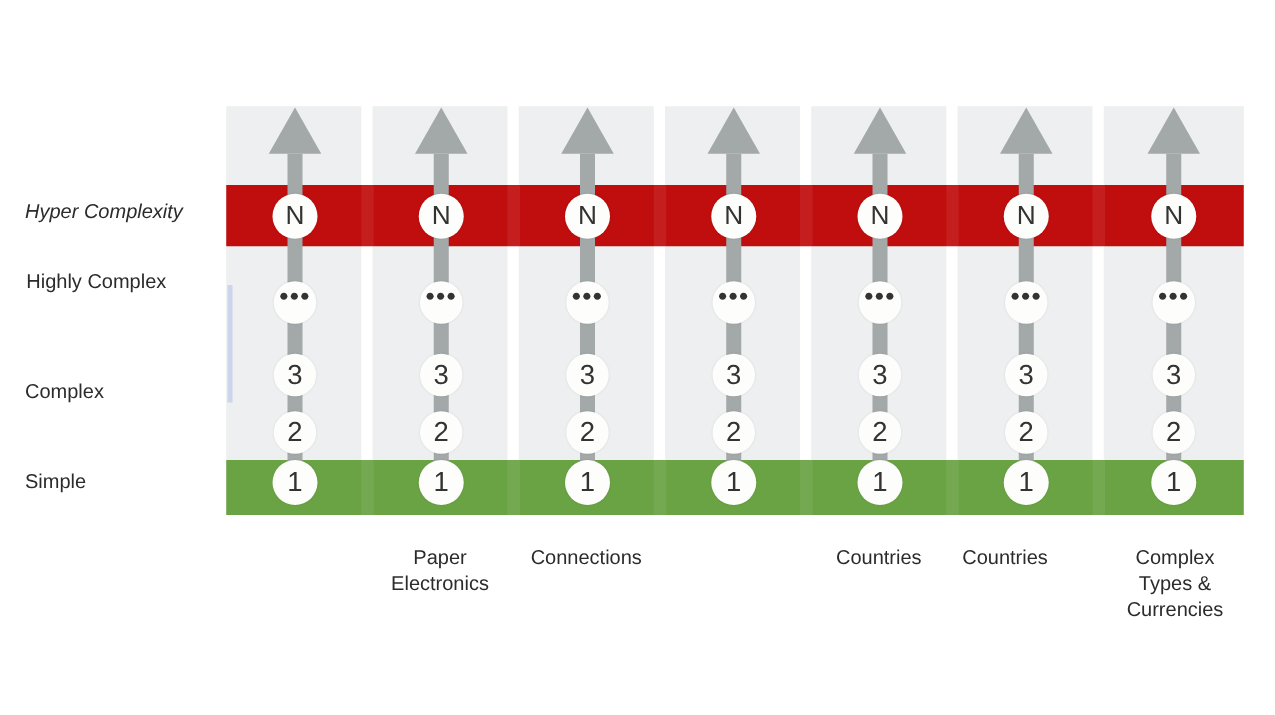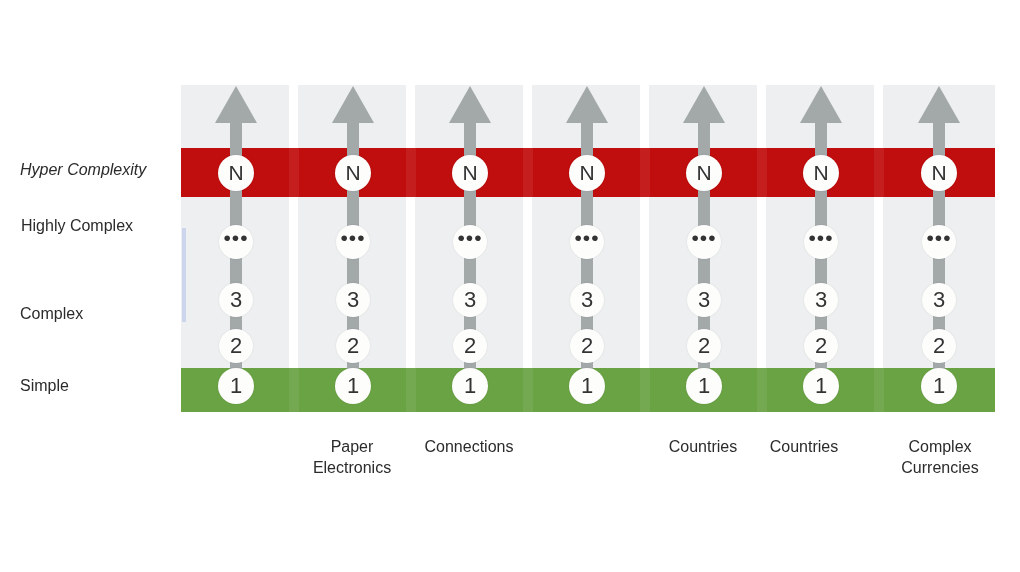--- a/index.html
+++ b/index.html
@@ -271,16 +271,17 @@
   <div class="cat-label" style="left:643px; top:436px; width:120px;">
     <div>Countries</div>
   </div>
 
   <div class="cat-label" style="left:744px; top:436px; width:120px;">
     <div>Countries</div>
   </div>
 
   <div class="cat-label" style="left:878px; top:436px; width:124px;">
     <div>Complex</div>
+    <div>Types &amp;</div>
     <div>Currencies</div>
   </div>
 
 </div>
 
 </body></html>

